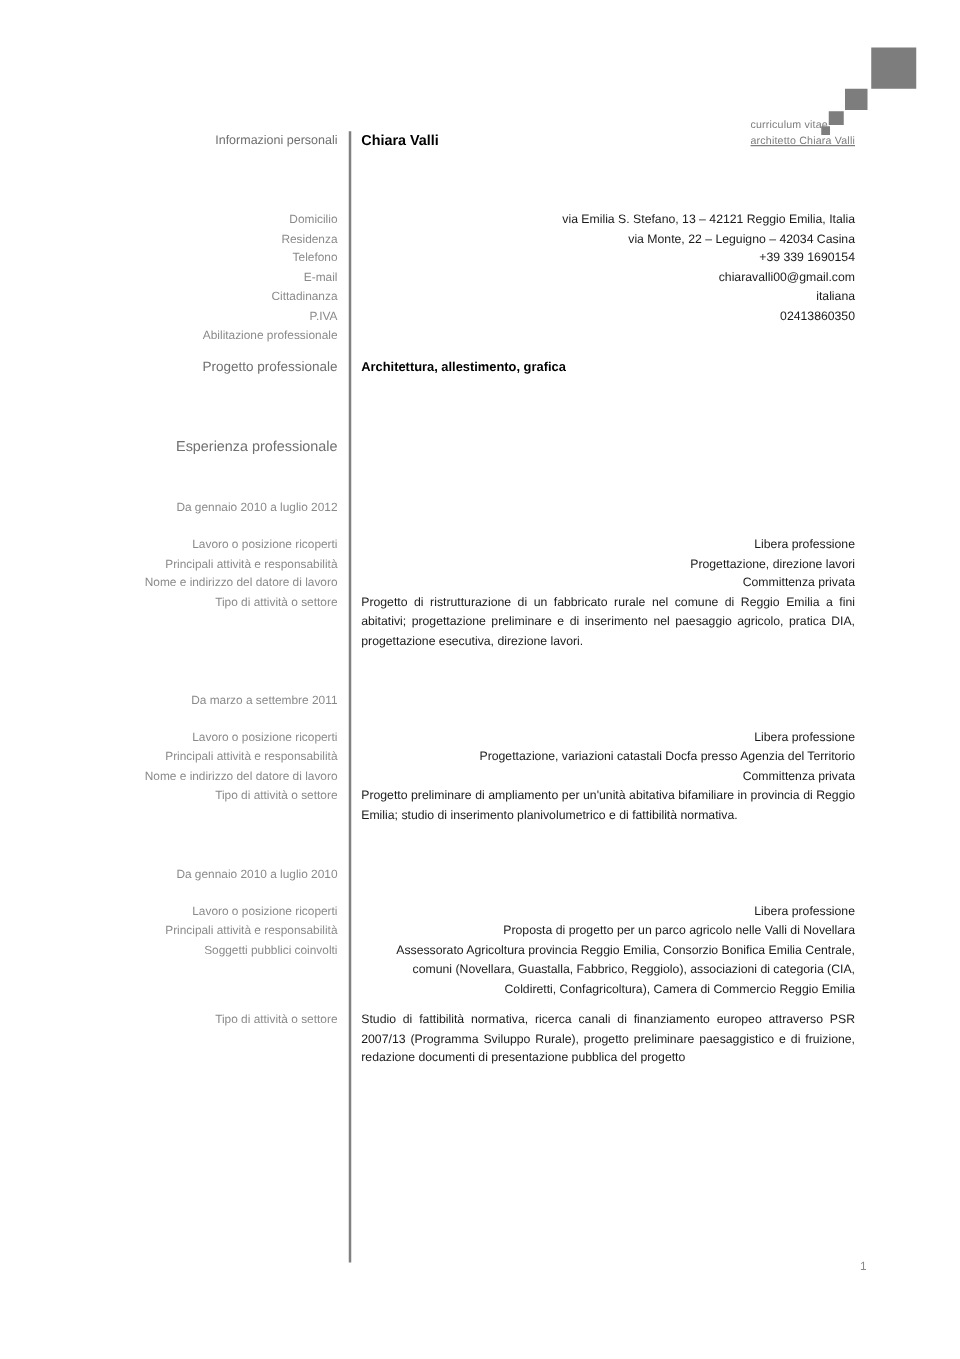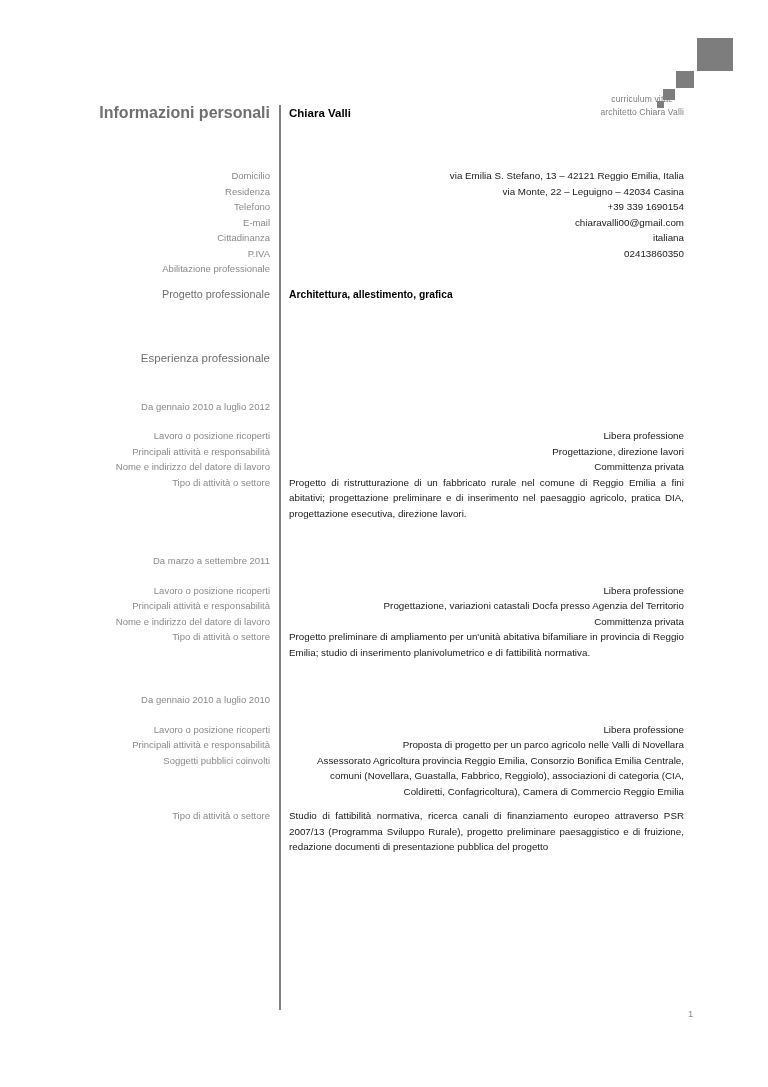--- a/index.html
+++ b/index.html
@@ -35,29 +35,29 @@
   }
   .sq-xl { left: 47px;  top: 8px;  width: 36px; height: 33px; }
   .sq-lg { left: 26px;  top: 41px; width: 18px; height: 17px; }
   .sq-md { left: 13px;  top: 59px; width: 12px; height: 11px; }
   .sq-sm { left: 7px;   top: 71px; width: 7px;  height: 7px;  }
 
   .header-text {
     position: absolute;
     right: 84px;
     top: 93px;
-    text-align: center;
+    text-align: left;
     color: #7d7d7d;
     font-size: 8.5px;
     line-height: 13px;
     letter-spacing: 0.15px;
     white-space: nowrap;
   }
   .header-text .line1 { display: block; }
-  .header-text .line2 { display: block; }
+  .header-text .line2 { display: block; text-decoration: underline; }
 
   
   .divider {
     position: absolute;
     left: 279px;
     top: 105px;
     width: 1.5px;
     height: 905px;
     background: #808080;
   }
@@ -91,23 +91,22 @@
     font-size: 9.8px;
     line-height: 15.5px;
     text-align: justify;
     box-sizing: border-box;
   }
   .value.nowrapline { text-align: right; }
 
   
   .label.h-main {
     color: #6f6f6f;
-    font-size: 16px;
+    font-size: 10px;
     line-height: 18px;
-    font-weight: bold;
   }
   .value.name {
     font-weight: bold;
     font-size: 11.5px;
     line-height: 18px;
     color: #000000;
     text-align: left;
   }
   .label.h-sector {
     color: #6f6f6f;

